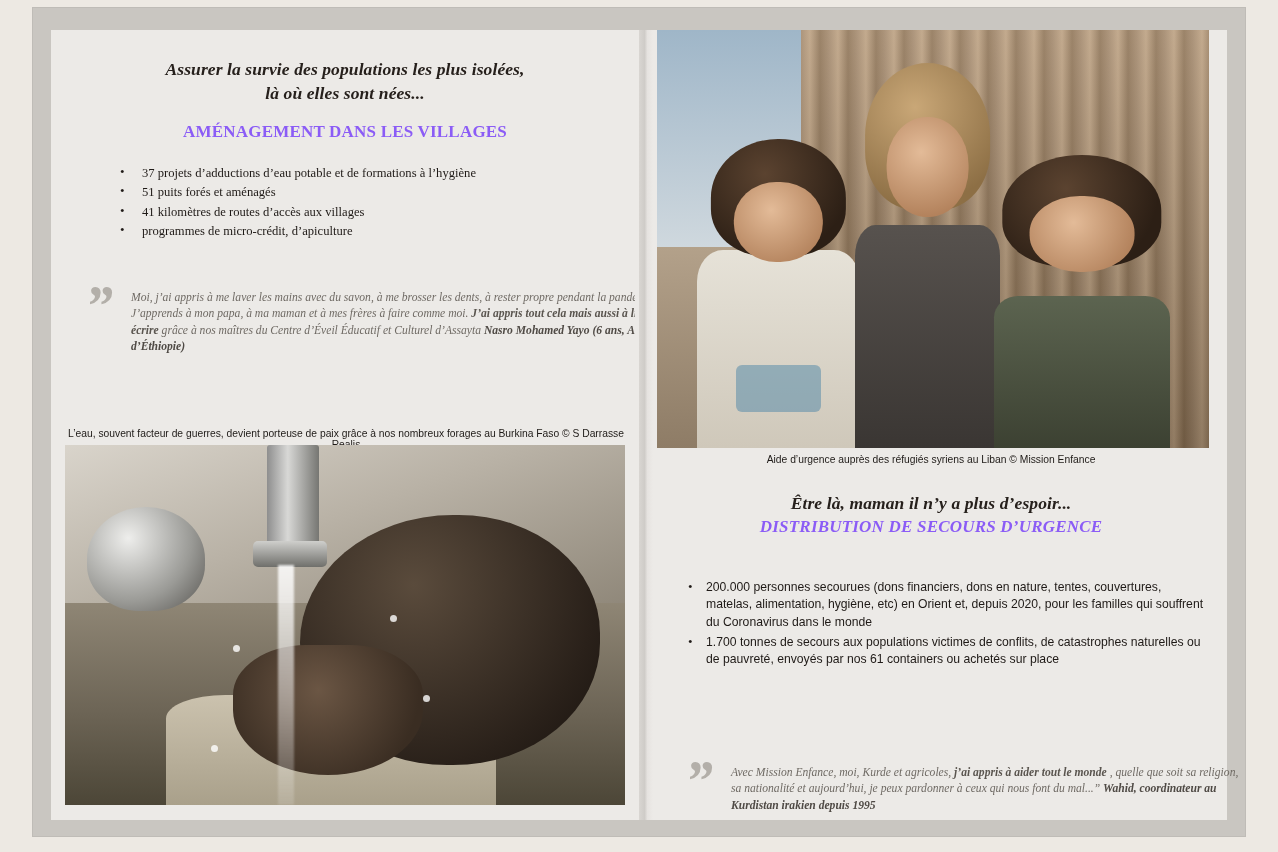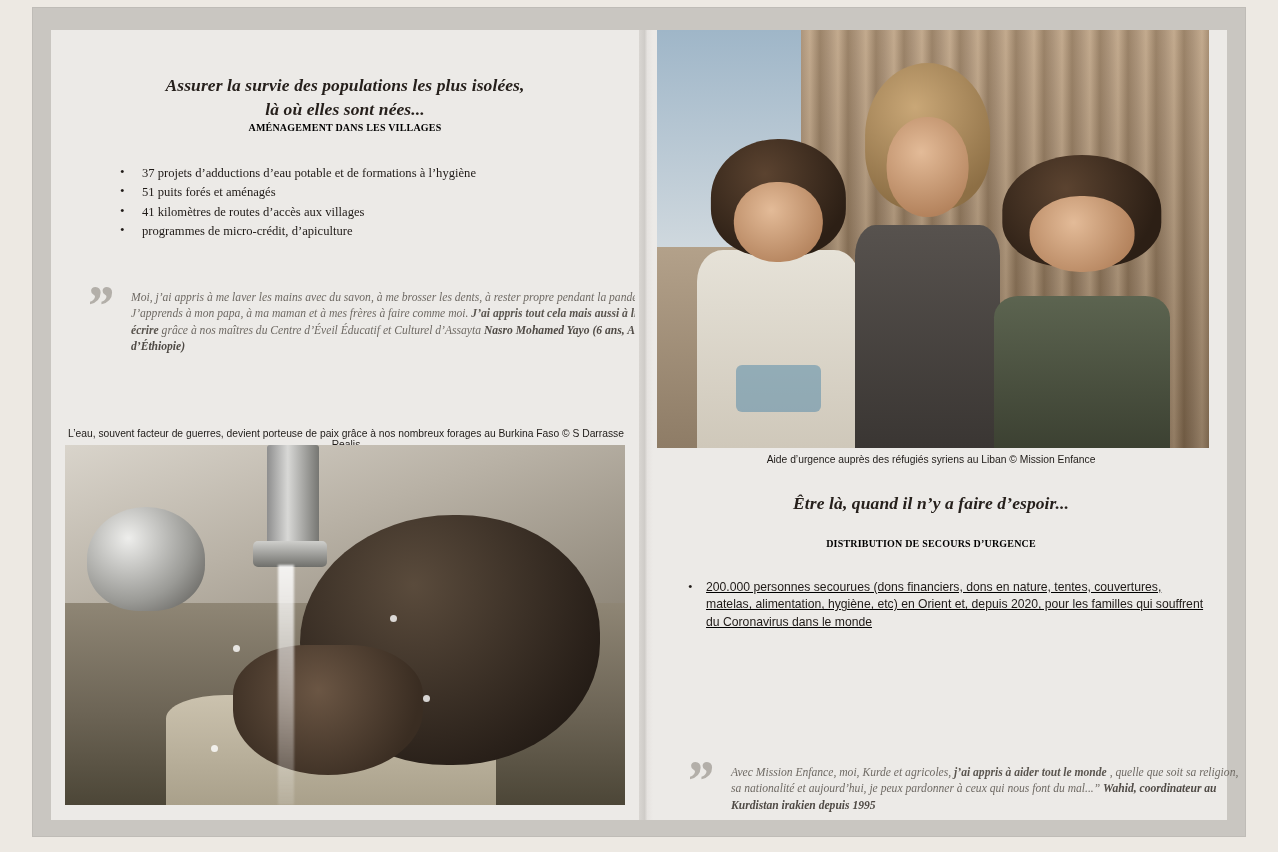--- a/index.html
+++ b/index.html
@@ -57,25 +57,25 @@
     font-weight: bold;
     font-style: italic;
     text-align: center;
     margin: 0;
     line-height: 1.35;
     color: #26201c;
     letter-spacing: .1px;
   }
 
   h2.subhead {
-    font-size: 10px;
+    font-size: 17px;
     font-weight: bold;
     text-align: center;
     margin: 0;
-    color: #000000;
+    color: #8b5cf6;
     letter-spacing: .2px;
     text-transform: uppercase;
   }
 
   ul.bullets {
     list-style: none;
     margin: 7px;
     padding: 0;
   }
   ul.bullets > li {
@@ -128,43 +128,43 @@
   }
 
   .caption {
     font-family: "Liberation Sans", sans-serif;
     font-size: 10.3px;
     color: #1e1a17;
     text-align: center;
   }
 
   
-  .l-headline { position: absolute; left: 38px; top: 44px; width: 512px; }
+  .l-headline { position: absolute; left: 38px; top: 28px; width: 512px; }
   .l-subhead  { position: absolute; left: 38px; top: 92px; width: 512px; }
   .l-bullets  { position: absolute; left: 50px; top: 127px; width: 530px; }
   .l-quote    { position: absolute; left: 32px; top: 260px; width: 560px; }
   .l-caption  { position: absolute; left: 10px; top: 398px; width: 570px; }
   .l-photo {
     position: absolute; left: 14px; top: 415px;
     width: 560px; height: 360px;
     overflow: hidden;
     background: #6d6457;
   }
 
   
   .r-photo {
     position: absolute; left: 22px; top: 0px;
     width: 552px; height: 418px;
     overflow: hidden;
     background: #8c8178;
   }
   .r-caption  { position: absolute; left: 20px; top: 424px; width: 552px; }
   .r-headline { position: absolute; left: 40px; top: 462px; width: 512px; }
-  .r-subhead  { position: absolute; left: 40px; top: 508px; width: 512px; }
-  .r-bullets  { position: absolute; left: 38px; top: 542px; width: 528px; text-decoration: underline; }
+  .r-subhead  { position: absolute; left: 40px; top: 487px; width: 512px; font-style: italic; }
+  .r-bullets  { position: absolute; left: 38px; top: 542px; width: 528px; }
   .r-quote    { position: absolute; left: 48px; top: 735px; width: 520px; }
 
   
 
   
   .water-scene { position: absolute; inset: 0; background: #7c7266; }
   .ws-bg-top   { position: absolute; left: 0; top: 0; width: 100%; height: 48%;
                  background: linear-gradient(160deg, #d9d4cb 0%, #b9b2a6 45%, #8d8577 100%); }
   .ws-bg-bot   { position: absolute; left: 0; top: 44%; width: 100%; height: 56%;
                  background: linear-gradient(180deg, #8f8675 0%, #6c6455 55%, #4c4637 100%); }
@@ -301,26 +301,27 @@
           <div class="rs-child rs-c3">
             <div class="rs-body3"></div>
             <div class="rs-hair"></div>
             <div class="rs-face"></div>
           </div>
         </div>
       </div>
 
       <div class="caption r-caption">Aide d’urgence auprès des réfugiés syriens au Liban © Mission Enfance</div>
 
-      <h1 class="headline r-headline">Être là, quand il n’y a faire d’espoir...</h1>
+      <h1 class="headline r-headline">Être là, maman il n’y a plus d’espoir...</h1>
 
       <h2 class="subhead r-subhead">DISTRIBUTION DE SECOURS D’URGENCE</h2>
 
       <ul class="bullets wide r-bullets">
         <li>200.000 personnes secourues (dons financiers, dons en nature, tentes, couvertures, matelas, alimentation, hygiène, etc) en Orient et, depuis 2020, pour les familles qui souffrent du Coronavirus dans le monde</li>
+        <li>1.700 tonnes de secours aux populations victimes de conflits, de catastrophes naturelles ou de pauvreté, envoyés par nos 61 containers ou achetés sur place</li>
       </ul>
 
       <div class="quote r-quote">
         <span class="quote-mark">”</span>
         <span>Avec Mission Enfance, moi, Kurde et agricoles, </span>
         <span class="q-bold-up">j’ai appris à aider tout le monde</span>
         <span>, quelle que soit sa religion, sa nationalité et aujourd’hui, je peux pardonner à ceux qui nous font du mal...” </span>
         <b>Wahid, coordinateur au Kurdistan irakien depuis 1995</b>
       </div>
     </div>

